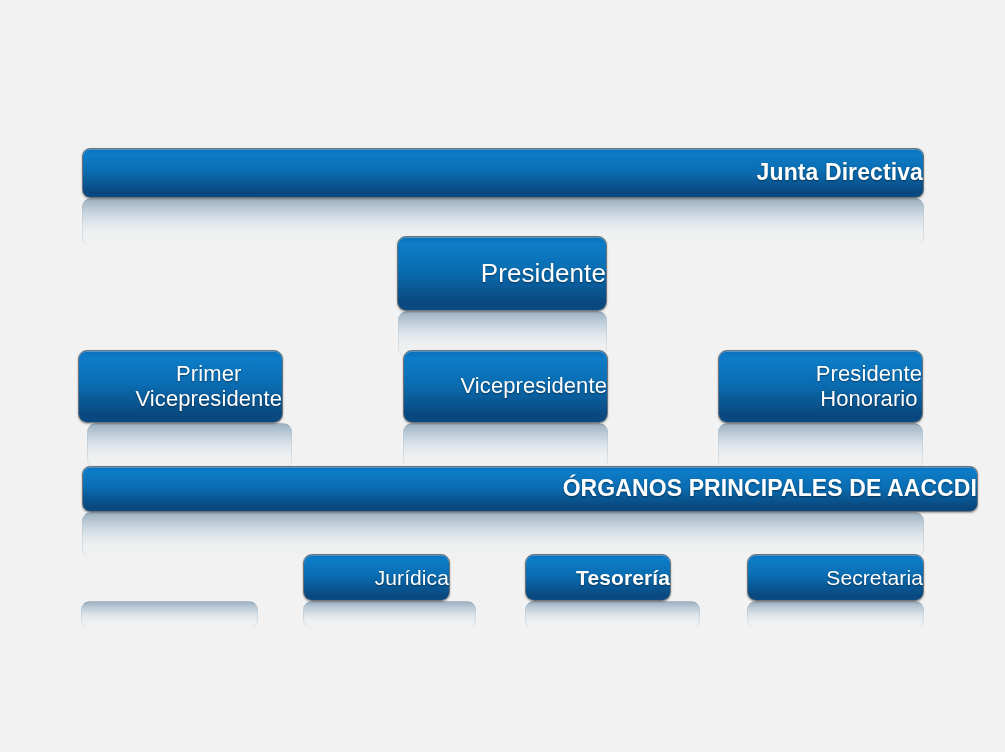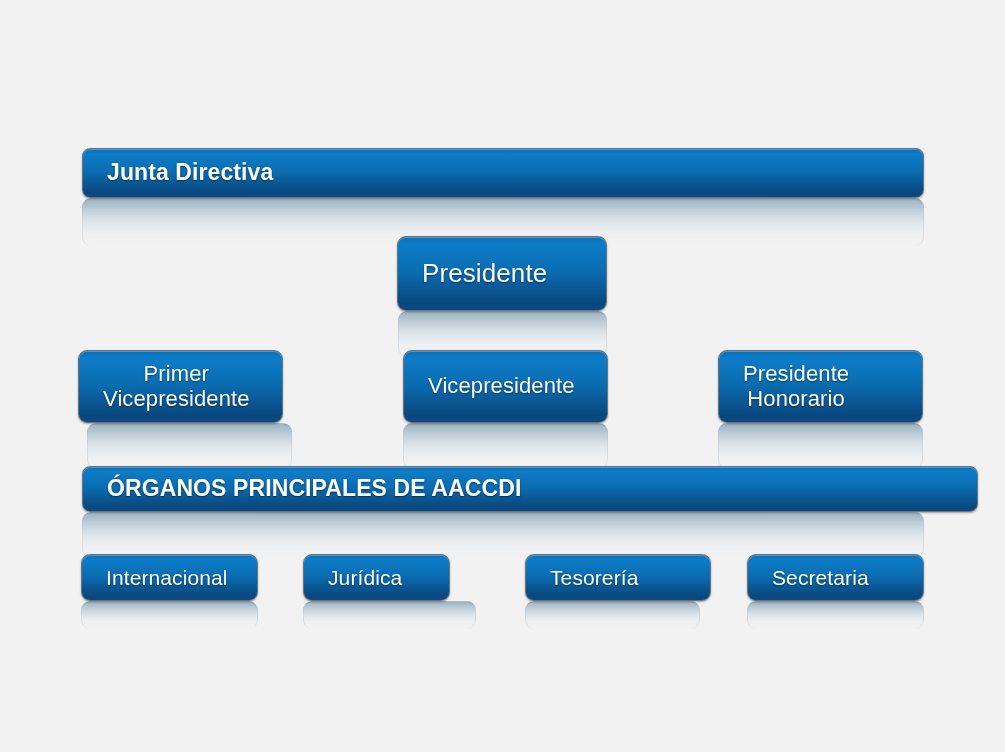--- a/index.html
+++ b/index.html
@@ -19,21 +19,21 @@
     width: 1005px;
     height: 752px;
   }
 
   
   .node {
     position: absolute;
     box-sizing: border-box;
     display: flex;
     align-items: center;
-    justify-content: flex-start;
+    justify-content: flex-end;
     text-align: center;
     color: #ffffff;
     border-radius: 9px;
     border: 1px solid #6d7378;
     background: linear-gradient(to bottom,
                 #0b6fb8 0%,
                 #0d7cc8 10%,
                 #0a6cb0 48%,
                 #0a5793 72%,
                 #09477e 92%,
@@ -121,29 +121,26 @@
 
   <div class="node t-mid" style="left:718px; top:350px; width:205px; height:73px;">
     <span class="label">Presidente
 Honorario</span>
   </div>
 
   <div class="node banner" style="left:82px; top:466px; width:896px; height:46px;">
     <span class="label">ÓRGANOS PRINCIPALES DE AACCDI</span>
   </div>
 
-  <div class="node t-small" style="left:81px; top:554px; width:177px; height:47px;">
-    <span class="label">Internacional</span>
-  </div>
 
   <div class="node t-small" style="left:303px; top:554px; width:147px; height:47px;">
     <span class="label">Jurídica</span>
   </div>
 
-  <div class="node t-small" style="left:525px; top:554px; width:186px; height:47px;">
+  <div class="node t-small" style="left:525px; top:554px; width:146px; height:47px;font-weight:bold;">
     <span class="label">Tesorería</span>
   </div>
 
   <div class="node t-small" style="left:747px; top:554px; width:177px; height:47px;">
     <span class="label">Secretaria</span>
   </div>
 
 </div>
 
 </body></html>

